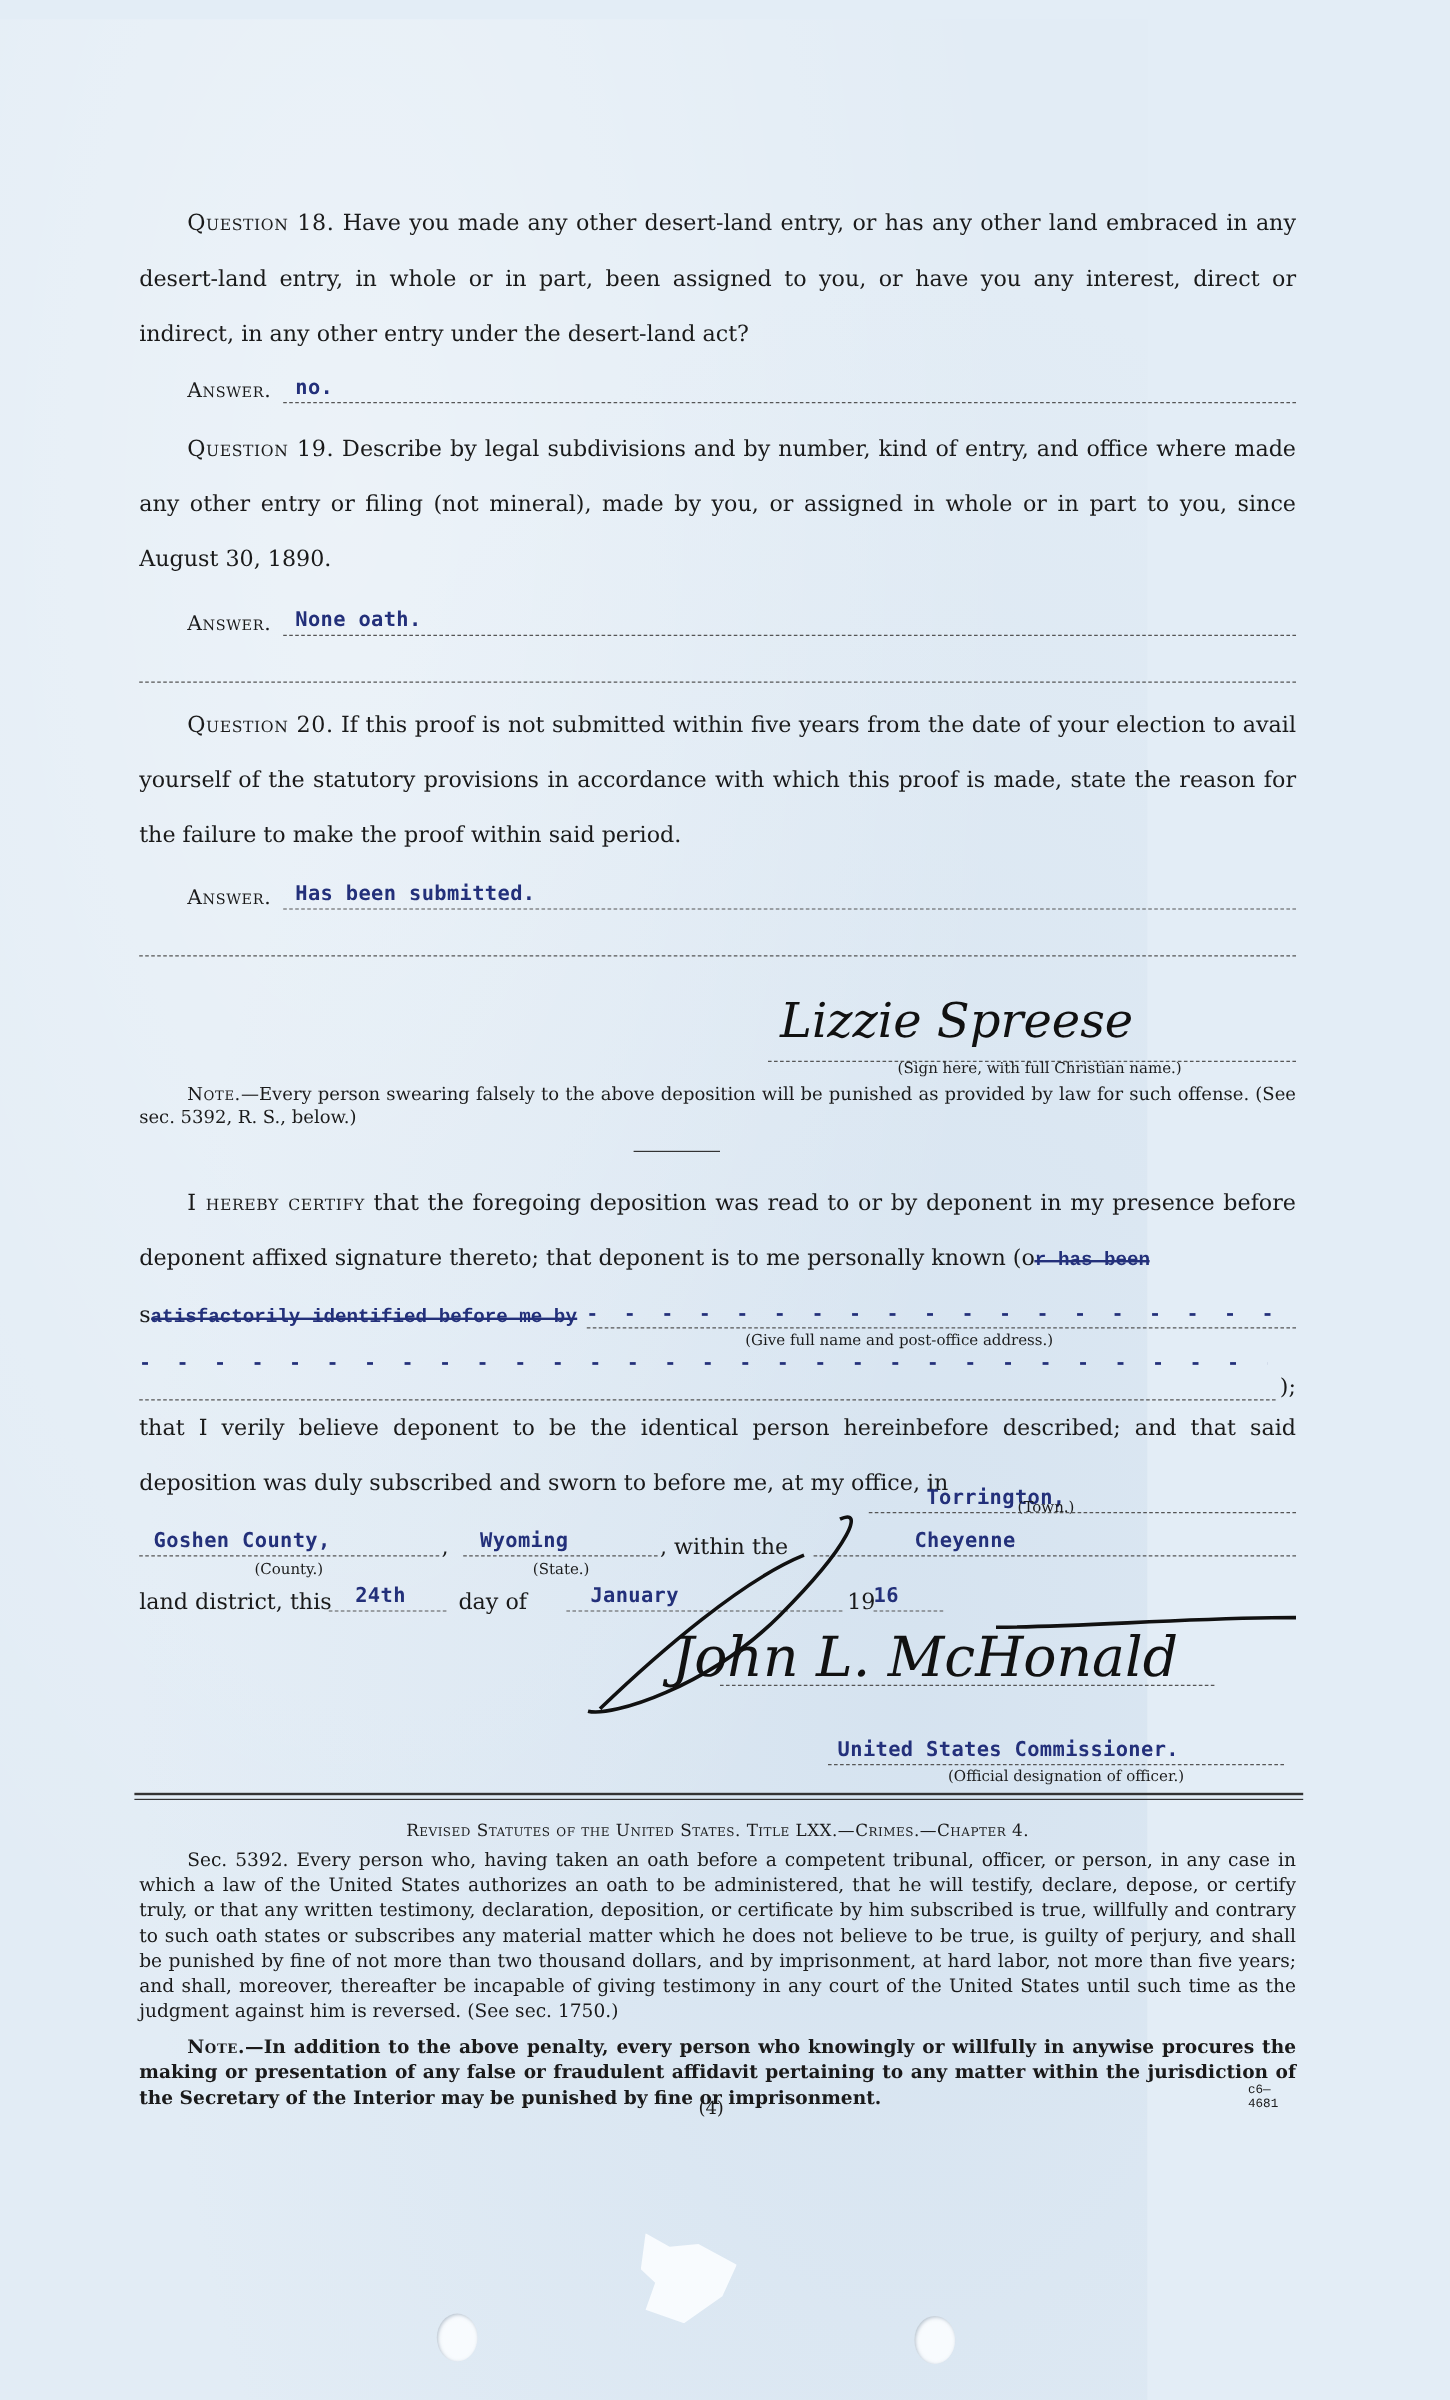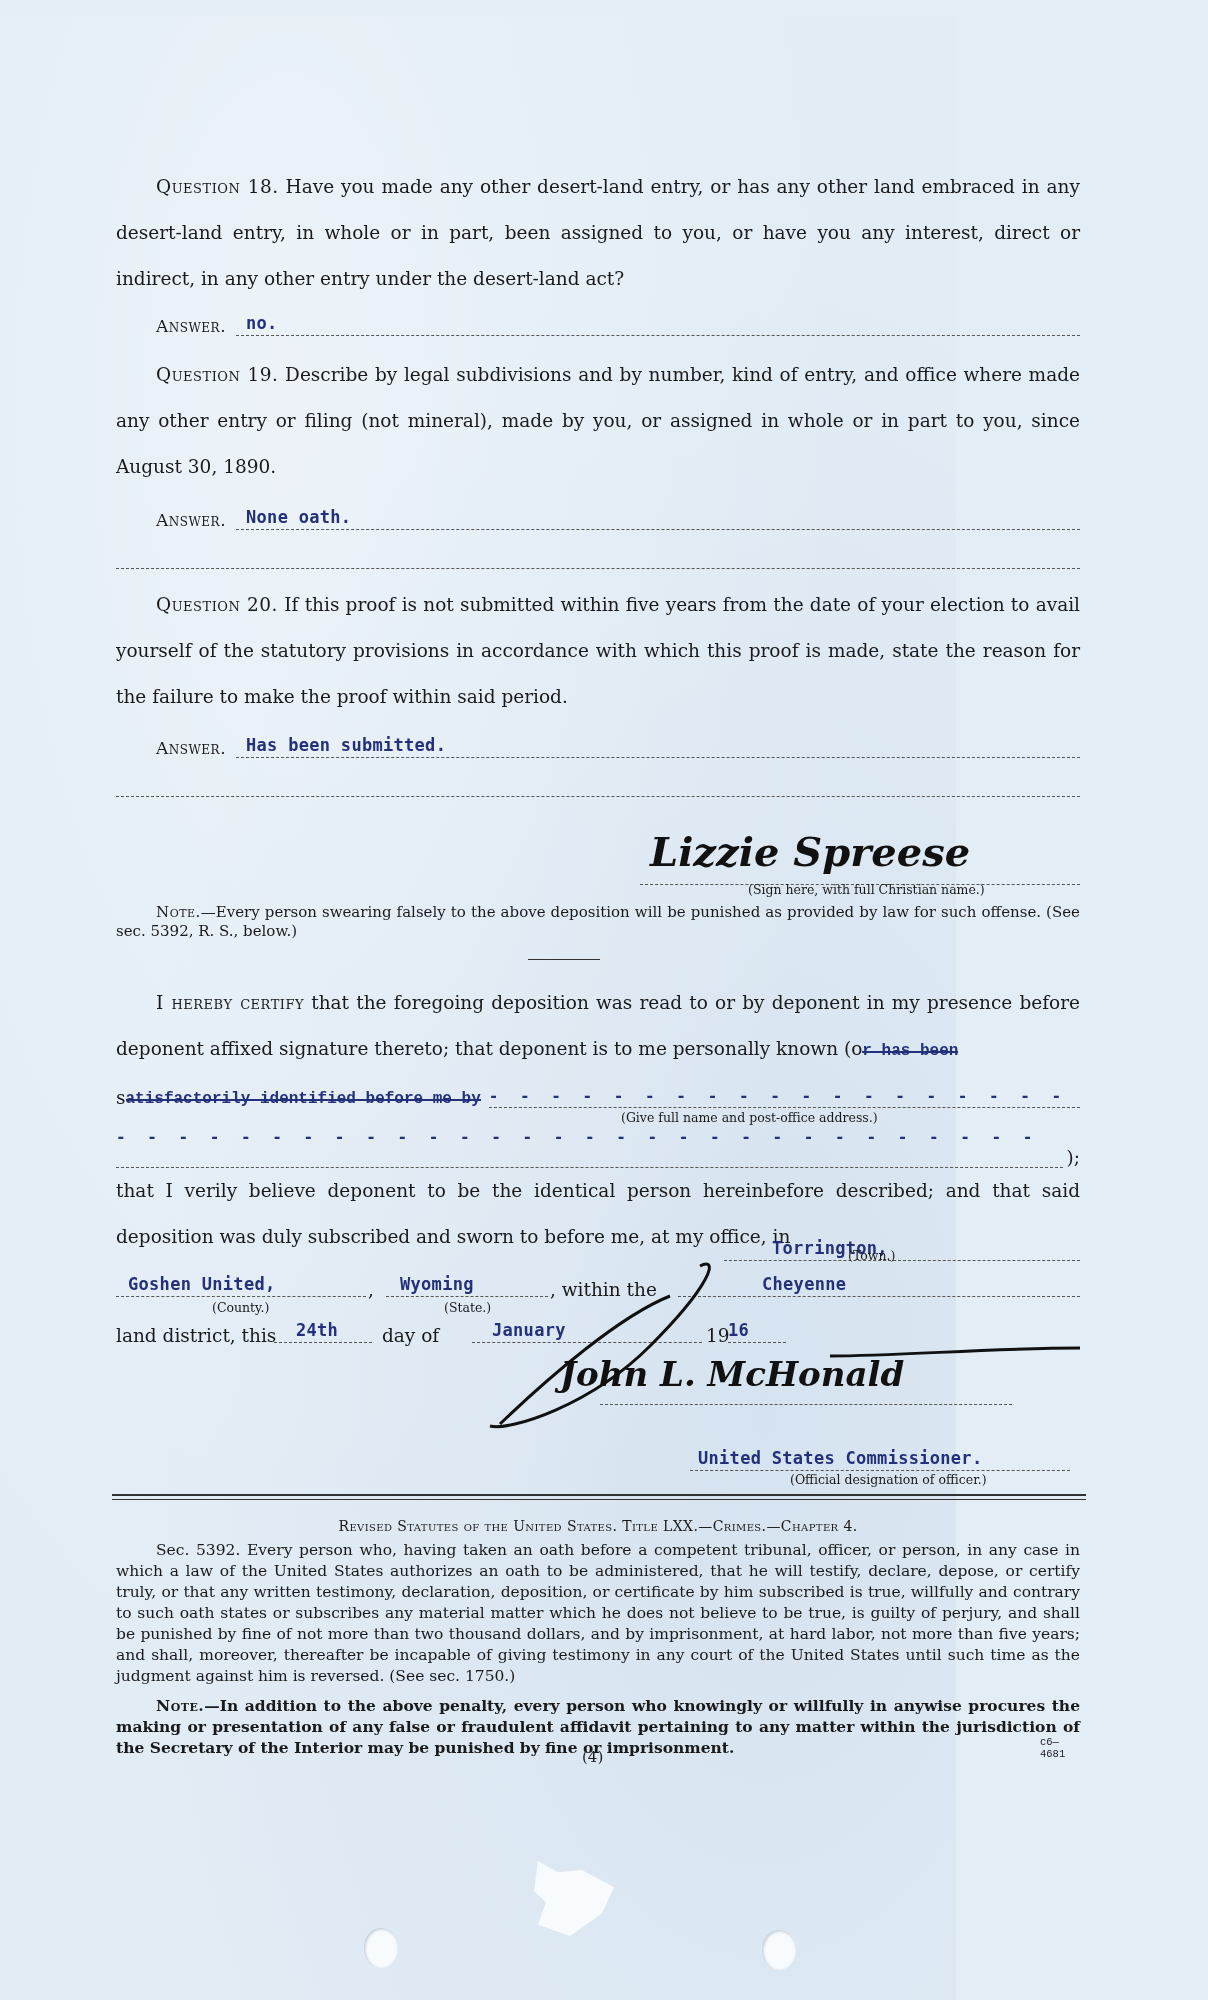--- a/index.html
+++ b/index.html
@@ -27,21 +27,21 @@
     flex: 1; border-bottom: 1.3px dashed #555; height: 24px; position: relative;
   }
   .typed {
     font-family: "DejaVu Sans Mono", "Liberation Mono", monospace;
     color: #23307a; font-size: 17px; font-weight: bold;
     position: absolute; bottom: 2px; left: 10px; white-space: nowrap; letter-spacing: 0.3px;
   }
   .blank-line { border-bottom: 1.3px dashed #555; height: 30px; }
   .sig-hand {
     font-family: "DejaVu Serif", serif; font-style: italic; font-size: 40px;
-    color: #111; position: absolute; white-space: nowrap; font-weight: bold;
+    color: #111; position: absolute; white-space: nowrap;
   }
   .caption { font-size: 12.5px; position: absolute; white-space: nowrap; }
   .note { font-size: 15px; line-height: 19px; margin: 0; text-indent: 40px; text-align: justify; }
   .statute { font-size: 15.5px; line-height: 21px; margin: 0; text-indent: 40px; text-align: justify; }
   .statute-title { font-size: 14px; text-align: center; font-variant: small-caps; letter-spacing: 0.4px; }
   .hole {
     position: absolute; width: 34px; height: 40px; border-radius: 50%;
     background: #f8fbfe; box-shadow: inset 1px 1px 3px rgba(120,140,160,0.5);
   }
   .tear {
@@ -125,21 +125,21 @@
     </p>
   </div>
 
   <div style="position:absolute; left:724px; top:1222px; width:356px; border-bottom:1.3px dashed #555; height:22px;">
     <span class="typed" style="left:48px;">Torrington,</span>
   </div>
   <div class="caption" style="left:848px; top:1232px;">(Town.)</div>
 
   <div style="position:absolute; left:116px; top:1256px; width:964px; height:26px; font-size:18.5px;">
     <div style="position:absolute; left:0; width:250px; border-bottom:1.3px dashed #555; height:24px;">
-      <span class="typed" style="left:12px;">Goshen United,</span>
+      <span class="typed" style="left:12px;">Goshen County,</span>
     </div>
     <span style="position:absolute; left:252px; bottom:-2px;">,</span>
     <div style="position:absolute; left:270px; width:162px; border-bottom:1.3px dashed #555; height:24px;">
       <span class="typed" style="left:14px;">Wyoming</span>
     </div>
     <span style="position:absolute; left:434px; bottom:-2px; white-space:nowrap;">, within the</span>
     <div style="position:absolute; left:562px; right:0; border-bottom:1.3px dashed #555; height:24px;">
       <span class="typed" style="left:84px;">Cheyenne</span>
     </div>
   </div>
@@ -158,21 +158,21 @@
     <span style="position:absolute; left:590px; bottom:0;">19</span>
     <div style="position:absolute; left:612px; width:58px; border-bottom:1.3px dashed #555; height:24px;">
       <span class="typed" style="left:0;">16</span>
     </div>
   </div>
 
   <svg style="position:absolute; left:470px; top:1240px;" width="640" height="180" viewBox="0 0 640 180">
     <path d="M230 10 C 250 0, 240 30, 180 90 C 120 150, 40 175, 20 170 M 30 168 C 80 120, 150 60, 200 40" fill="none" stroke="#111" stroke-width="3"></path>
     <path d="M360 100 C 430 100, 520 92, 610 92" fill="none" stroke="#111" stroke-width="3"></path>
   </svg>
-  <div class="sig-hand" style="left:560px; top:1338px; font-size:34px;">John L. McHonald</div>
+  <div class="sig-hand" style="left:560px; top:1338px; font-size:46px;">John L. McHonald</div>
   <div style="position:absolute; left:600px; top:1388px; width:412px; border-bottom:1.3px dashed #555;"></div>
   <div style="position:absolute; left:690px; top:1432px; width:380px; border-bottom:1.3px dashed #555; height:22px;">
     <span class="typed" style="left:8px;">United States Commissioner.</span>
   </div>
   <div class="caption" style="left:790px; top:1456px;">(Official designation of officer.)</div>
 
   <div class="dbl-rule" style="position:absolute; left:112px; top:1478px; width:974px;"></div>
 
   <div class="content" style="top:1502px;">
     <div class="statute-title">Revised Statutes of the United States. Title LXX.—Crimes.—Chapter 4.</div>

